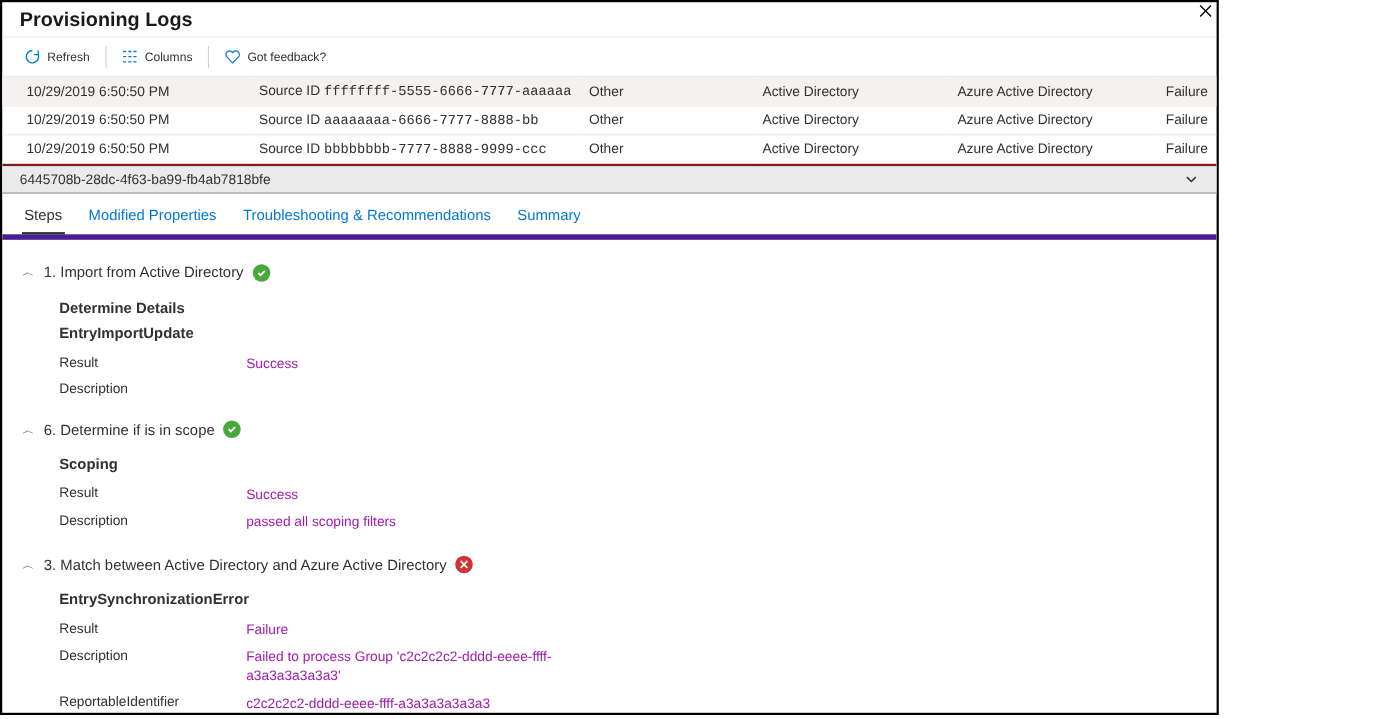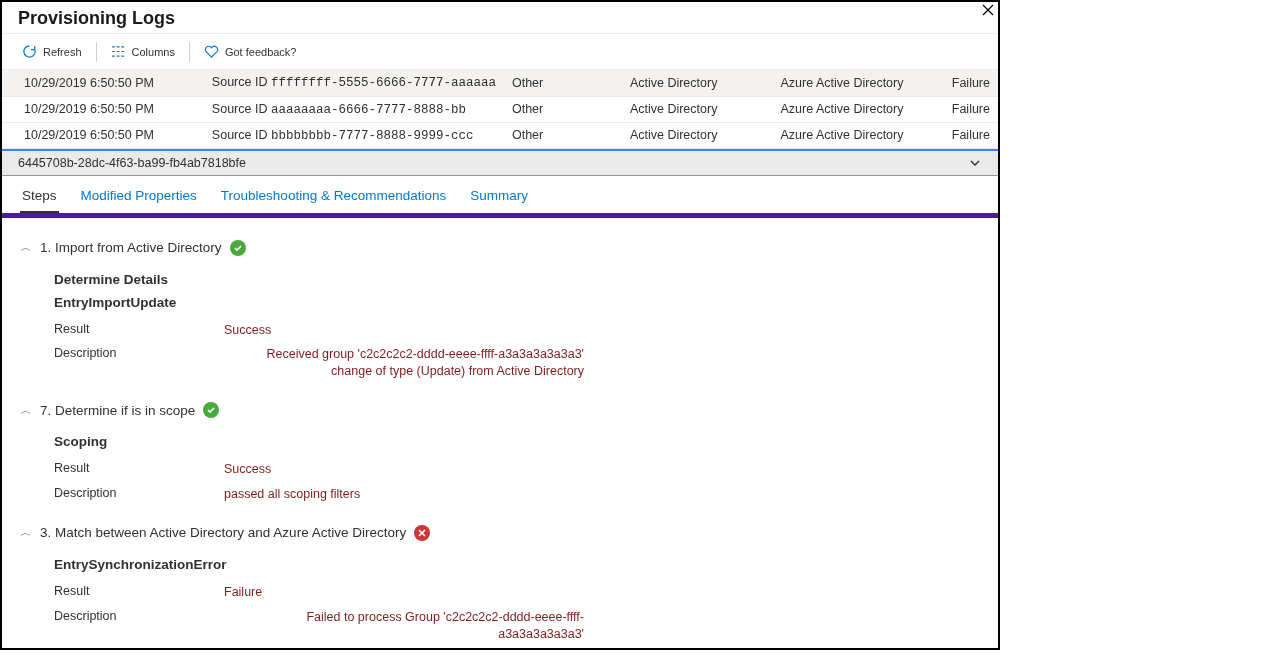--- a/index.html
+++ b/index.html
@@ -5,21 +5,21 @@
   html, body {
     margin: 0;
     padding: 0;
     font-family: "Segoe UI", Arial, sans-serif;
     font-size: 13px;
     color: #323130;
     background: #fff;
   }
   .window {
     border: 2px solid #000;
-    width: 1000px;
+    width: 1108px;
     height: 650px;
     box-sizing: border-box;
     position: relative;
     overflow: hidden;
     background: #fff;
   }
   .title-bar {
     padding: 6px 16px 4px 16px;
     font-size: 18px;
     font-weight: 600;
@@ -67,21 +67,21 @@
   .tbl tr.selected { background: #f3f2f1; }
   .tbl td { padding: 4px 8px; font-size: 12.5px; white-space: nowrap;}
   .tbl td:first-child { padding-left: 22px; }
   .col-date   { width: 230px; margin-top: 11px; }
   .col-src    { width: 180px; }
   .col-other  { width: 200px; }
   .col-sys1   { width: 200px; }
   .col-sys2   { width: 200px; }
   .col-status { }
   .detail-hdr {
-    border-top: 2px solid #3b82f6;
+    border-top: 2px solid #7f1d1d;
     border-bottom: 1.5px solid #969696;
     background: #eaeaea;
     padding: 5px 16px 5px 16px;
     font-size: 12.5px;
     display: flex;
     justify-content: space-between;
     align-items: center;
   }
   .tabs {
     display: flex;
@@ -134,21 +134,21 @@
     font-weight: 600;
     font-size: 13.5px;
     margin: 6px 0 8px 0;
   }
   .kv {
     display: flex;
     font-size: 12.5px;
     padding: 4px 0;
   }
   .kv .k { width: 170px; color: #323130; }
-  .kv .v { color: #7f1d1d; max-width: 360px; line-height: 1.35; text-align: right; }
+  .kv .v { color: #a21caf; max-width: 360px; line-height: 1.35; }
   .mono { font-family: Consolas, "Courier New", monospace; }
 </style>
 </head>
 <body>
 
 <div class="window">
 
   <div class="close-x">
     <svg width="12" height="12" viewBox="0 0 12 12">
         <path d="M1 1 L11 11 M11 1 L1 11" stroke="#000" stroke-width="1.2" fill="none"></path>
@@ -245,27 +245,26 @@
     </div>
     <div class="step-body">
       <div class="sub-h">Determine Details</div>
       <div class="sub-h">EntryImportUpdate</div>
       <div class="kv">
           <span class="k">Result</span>
           <span class="v">Success</span>
         </div>
       <div class="kv">
           <span class="k">Description</span>
-          <span class="v">Received group 'c2c2c2c2-dddd-eeee-ffff-a3a3a3a3a3a3' change of type (Update) from Active Directory</span>
         </div>
     </div>
 
     <div class="step-head">
       <span class="caret">︿</span>
-      <span>7. Determine if is in scope</span>
+      <span>6. Determine if is in scope</span>
       <span class="statuscircle sc-green">
         <svg viewBox="0 0 10 10">
             <path d="M2 5l2 2 4-4" stroke="#fff" stroke-width="1.6" fill="none"></path>
           </svg>
       </span>
     </div>
     <div class="step-body">
       <div class="sub-h">Scoping</div>
       <div class="kv">
           <span class="k">Result</span>

